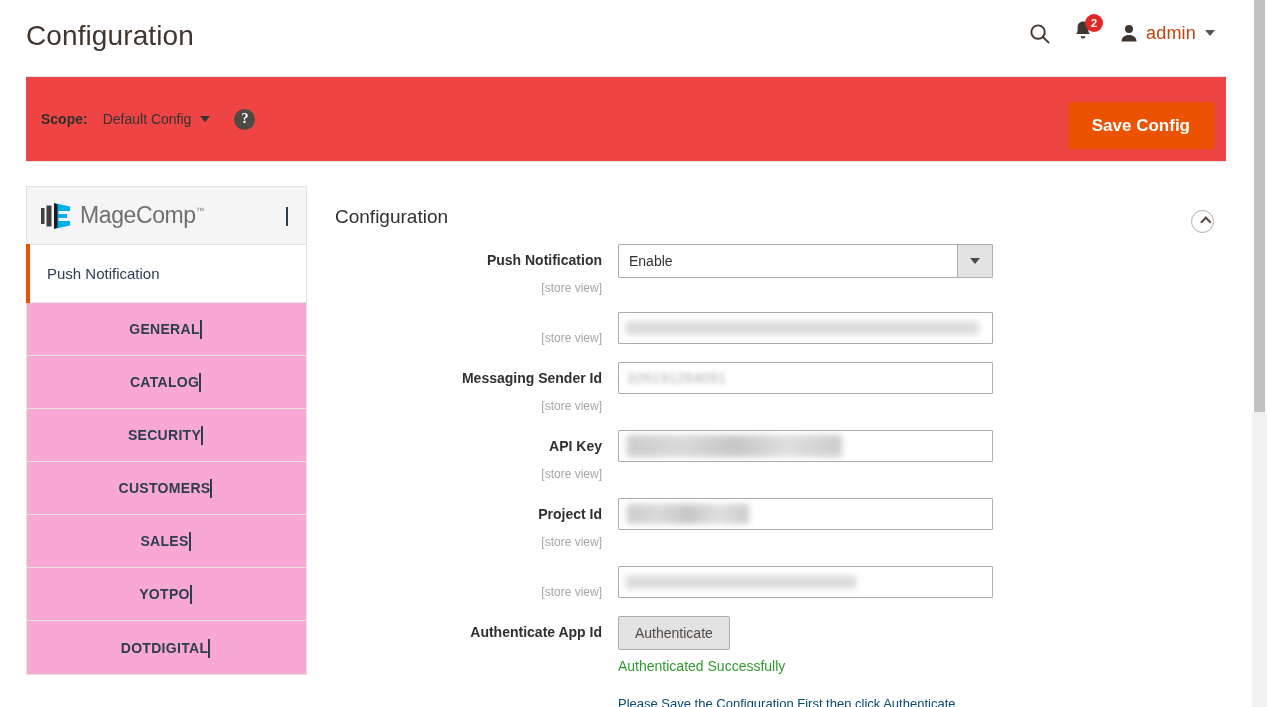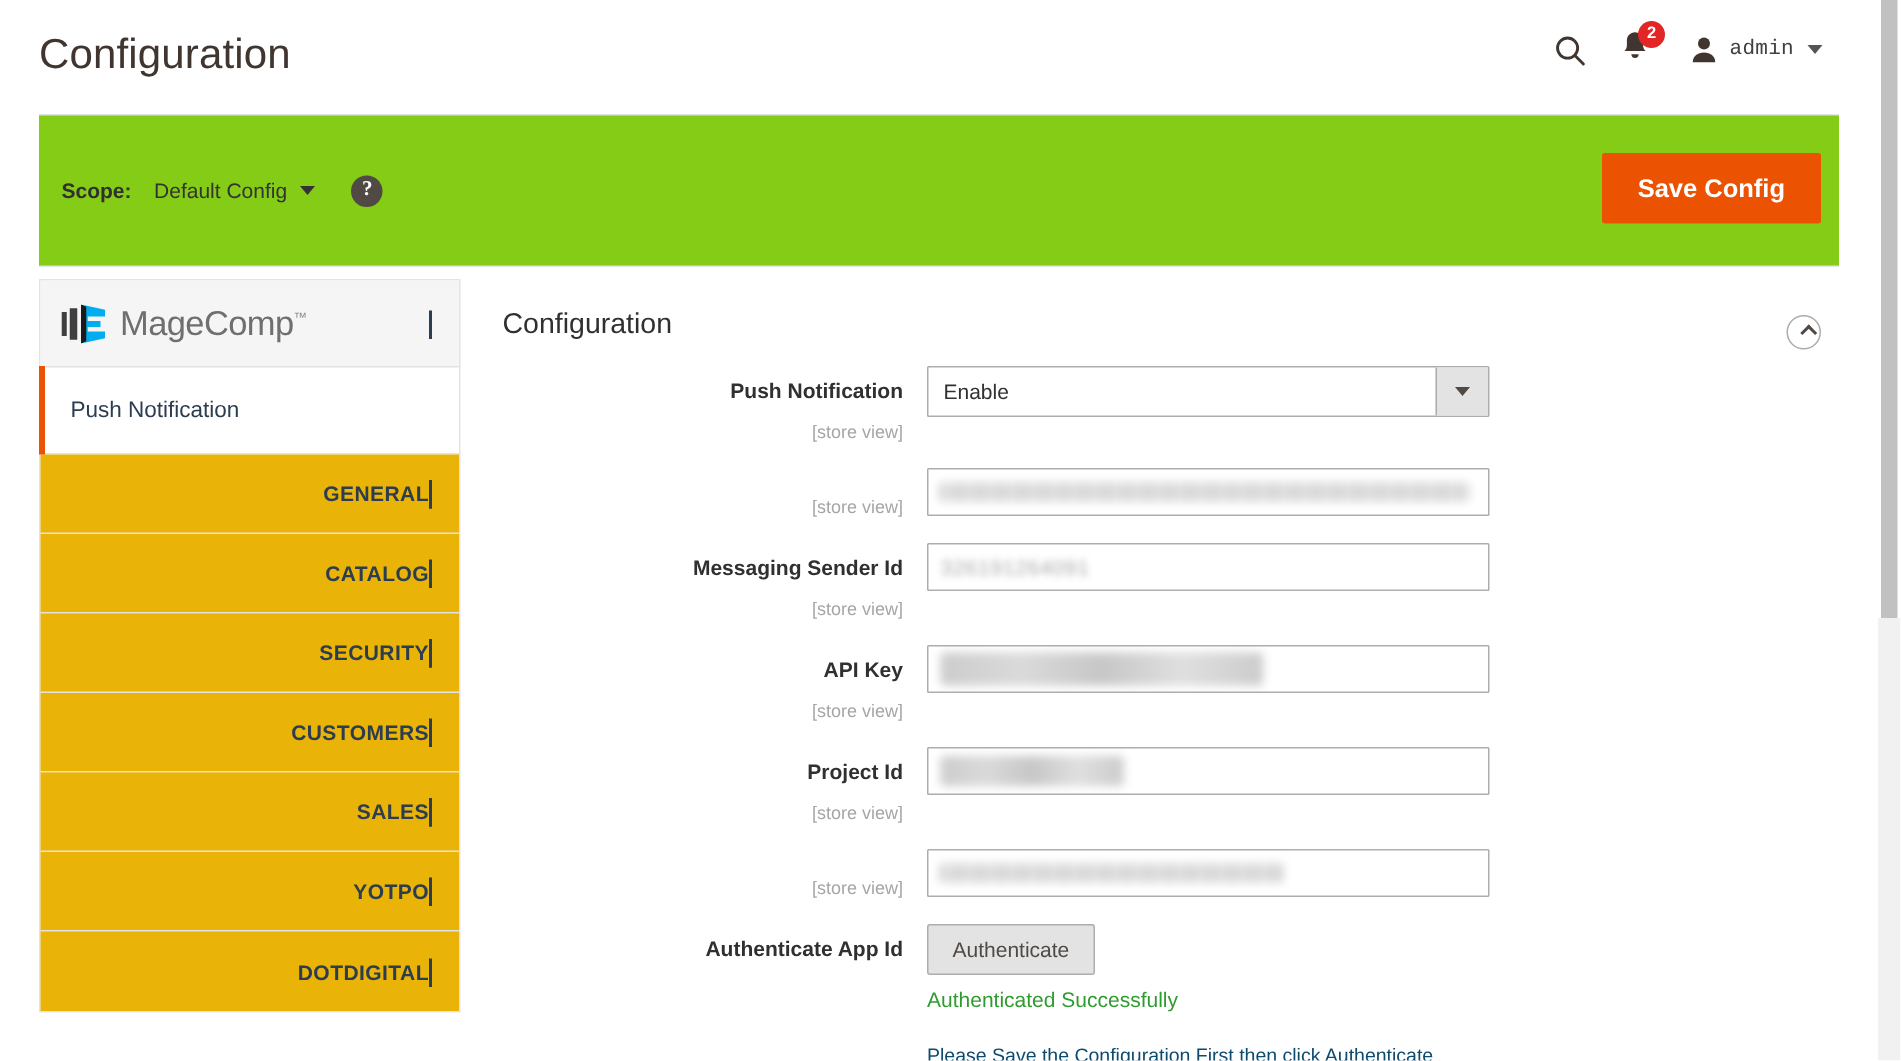--- a/index.html
+++ b/index.html
@@ -45,35 +45,35 @@
     border-radius: 9px; background: #e22626;
     color: #fff; font-size: 11px; font-weight: 700;
     display: flex; align-items: center; justify-content: center;
     line-height: 1;
   }
   .admin-wrap {
     display: flex; align-items: center; gap: 7px;
     padding: 0 4px 0 12px; cursor: pointer;
   }
   .admin-name {
-    font-size: 14px; color: #404040; letter-spacing: .2px; font-family: Liberation Mono, monospace;
+    font-size: 18px; color: #c2410c; letter-spacing: .2px;
   }
   .caret-dn {
     width: 0; height: 0;
     border-left: 5px solid transparent;
     border-right: 5px solid transparent;
     border-top: 6px solid #555;
     margin-left: 2px;
   }
 
   
   .scope-bar {
     position: absolute; left: 26px; top: 76px;
-    width: 1200px; height: 102px;
-    background: #84cc16;
+    width: 1200px; height: 86px;
+    background: #ef4444;
     border-top: 1px solid #e3e3e3;
     border-bottom: 1px solid #e3e3e3;
     display: flex; align-items: center;
   }
   .scope-label {
     margin-left: 15px;
     font-size: 14px; font-weight: 700; color: #303030;
   }
   .scope-select {
     margin-left: 15px; display: flex; align-items: center; gap: 9px;
@@ -149,23 +149,23 @@
     cursor: pointer;
   }
   .sub-item.active::before {
     content: ""; position: absolute;
     left: -1px; top: -7px; bottom: -7px;
     width: 4px; background: #eb5202;
   }
   .sidebar-section {
     height: 53px;
     border-bottom: 1px solid #e3e3e3;
-    display: flex; align-items: center; justify-content: flex-end;
+    display: flex; align-items: center; justify-content: center;
     padding: 0 18px 0 16px; cursor: pointer;
-    background: #eab308;
+    background: #f9a8d4;
   }
   .sidebar-section:last-child { border-bottom: none; }
   .section-label {
     font-size: 14px; font-weight: 700; color: #2b3d4f;
     letter-spacing: .3px;
   }
 
   
   .content {
     position: absolute; left: 335px; top: 186px;

